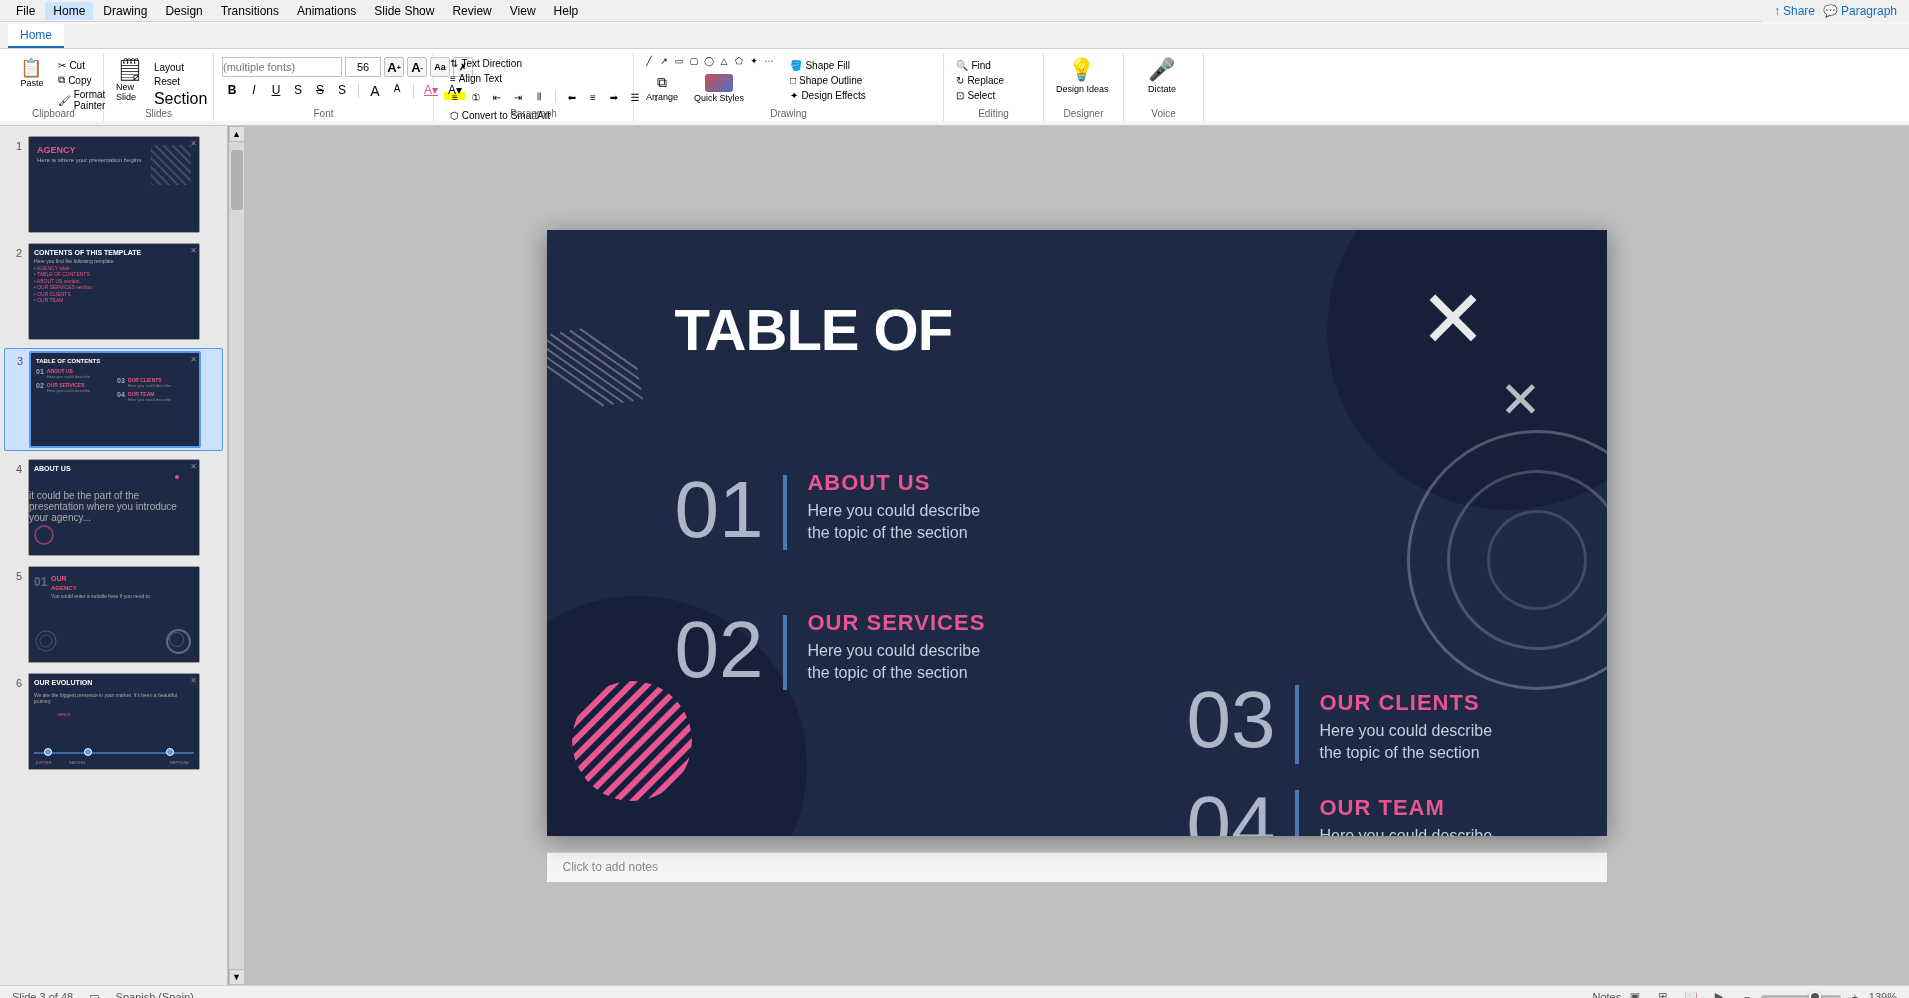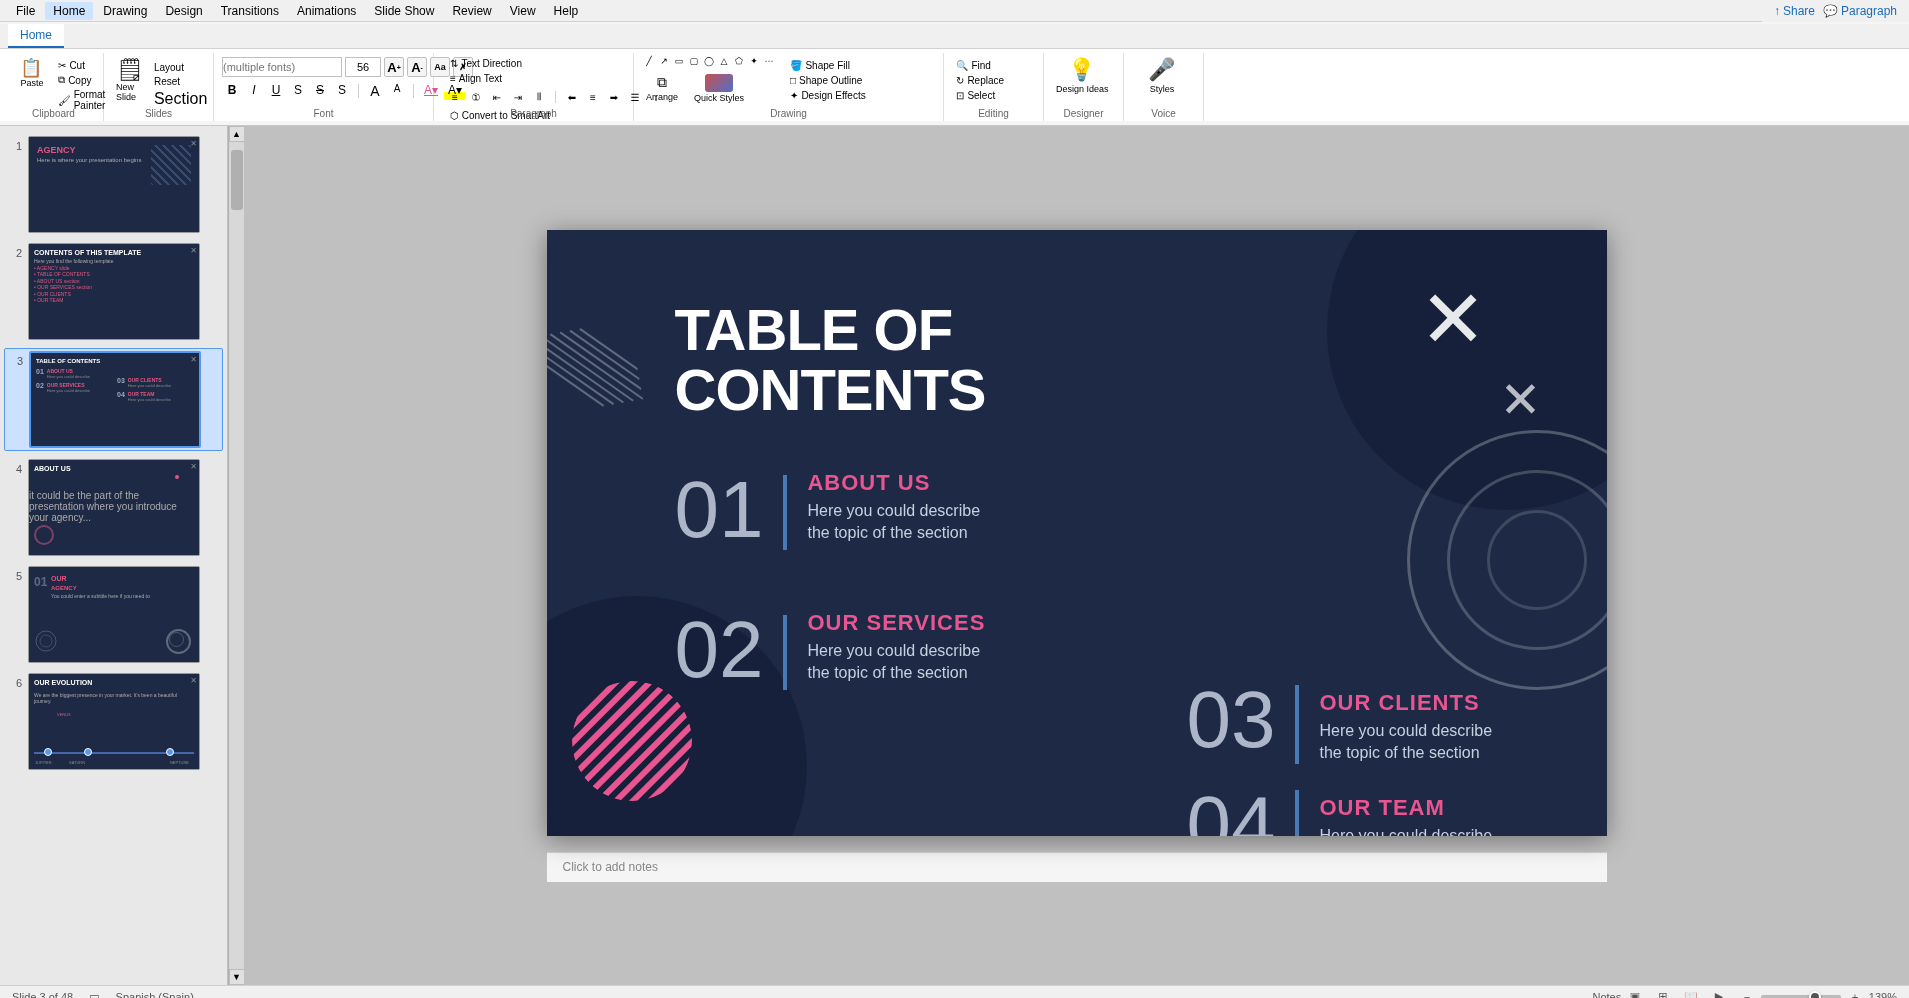--- a/index.html
+++ b/index.html
@@ -736,21 +736,21 @@
         <div class="rb" style="min-width:60px;">
           <div style="font-size:22px;">💡</div>
           <div class="lbl">Design Ideas</div>
         </div>
         <div class="ribbon-group-label">Designer</div>
       </div>
 
       <div class="ribbon-group" style="width:80px;">
         <div class="rb" style="min-width:60px;">
           <div style="font-size:22px;">🎤</div>
-          <div class="lbl">Styles</div>
+          <div class="lbl">Dictate</div>
         </div>
         <div class="ribbon-group-label">Voice</div>
       </div>
     </div>
   </div>
 
   <div class="main-area" style="position:relative;">
 
     <div class="slide-panel">
 
@@ -928,21 +928,20 @@
                 <rect width="6" height="12" fill="#e85590"></rect>
                 <rect x="6" width="6" height="12" fill="transparent"></rect>
               </pattern>
             </defs>
             <circle cx="65" cy="65" r="60" fill="url(#stripe)" clip-path="url(#circle-clip)"></circle>
           </svg>
         </div>
 
         <div style="position:absolute; left:128px; top:70px; color:#fff; font-size:58px; font-weight:900; line-height:1.05; letter-spacing:-1px; font-family: Arial Black, Arial, sans-serif;">
           <div>TABLE OF</div>
-          <div>CONTENTS</div>
         </div>
 
         <div class="toc-item" style="left:128px; top:240px;">
           <div class="toc-number">01</div>
           <div class="toc-bar"></div>
           <div class="toc-content">
             <div class="toc-heading">ABOUT US</div>
             <div class="toc-desc">
               <div>Here you could describe</div>
               <div>the topic of the section</div>

